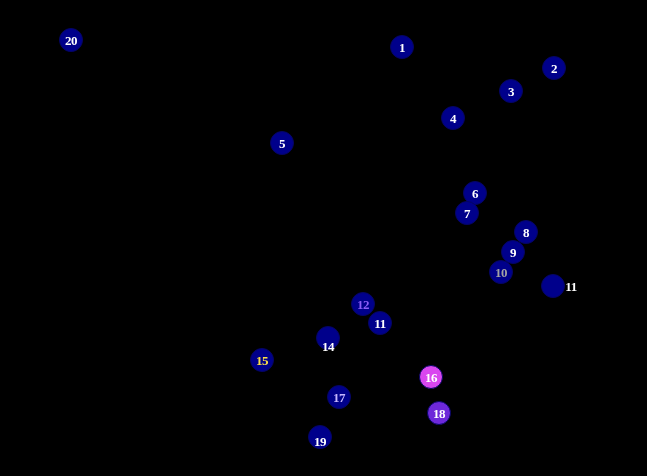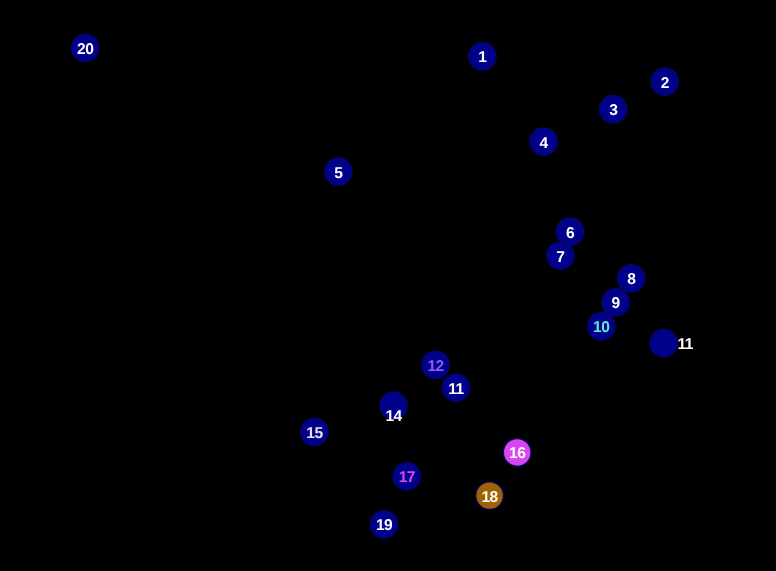--- a/index.html
+++ b/index.html
@@ -29,21 +29,21 @@
     justify-content: center;
     box-sizing: border-box;
     border: 1px solid #050564;
     cursor: pointer;
   }
   .mark span {
     font-weight: bold;
     font-size: 13px;
     line-height: 1;
     letter-spacing: -0.5px;
-    font-family: Liberation Sans, sans-serif;
+    font-family: Liberation Serif, serif;
     user-select: none;
   }
 </style>
 </head>
 <body>
 
 <div class="stage" style="background: rgb(0, 0, 0);">
     <div class="mark" style="left: 402px; top: 47px; background: rgb(0, 0, 139); border-color: rgb(5, 5, 100);">
       <span style="color: rgb(255, 255, 255);">1</span>
     </div>
@@ -65,45 +65,45 @@
     <div class="mark" style="left: 467px; top: 213px; background: rgb(0, 0, 139); border-color: rgb(5, 5, 100);">
       <span style="color: rgb(255, 255, 255);">7</span>
     </div>
     <div class="mark" style="left: 526px; top: 232px; background: rgb(0, 0, 139); border-color: rgb(5, 5, 100);">
       <span style="color: rgb(255, 255, 255);">8</span>
     </div>
     <div class="mark" style="left: 513px; top: 252px; background: rgb(0, 0, 139); border-color: rgb(5, 5, 100);">
       <span style="color: rgb(255, 255, 255);">9</span>
     </div>
     <div class="mark" style="left: 501px; top: 272px; background: rgb(0, 0, 139); border-color: rgb(5, 5, 100);">
-      <span style="color: #5eead4; text-align: right;">10</span>
+      <span style="color: #a3a3a3; text-align: right;">10</span>
     </div>
     <div class="mark" style="left: 553px; top: 286px; background: rgb(0, 0, 139); border-color: rgb(5, 5, 100);">
       <span style="color: rgb(255, 255, 255); margin-left: 36px;">11</span>
     </div>
     <div class="mark" style="left: 363px; top: 304px; background: rgb(0, 0, 139); border-color: rgb(5, 5, 100);">
       <span style="color: #8b5cf6;">12</span>
     </div>
     <div class="mark" style="left: 380px; top: 323px; background: rgb(0, 0, 139); border-color: rgb(5, 5, 100);">
       <span style="color: rgb(255, 255, 255);">11</span>
     </div>
     <div class="mark" style="left: 328px; top: 338px; background: rgb(0, 0, 139); border-color: rgb(5, 5, 100);">
       <span style="color: rgb(255, 255, 255); margin-top: 16px;">14</span>
     </div>
     <div class="mark" style="left: 262px; top: 360px; background: rgb(0, 0, 139); border-color: rgb(5, 5, 100);">
-      <span style="color: #e5e5e5;">15</span>
+      <span style="color: #fde047;">15</span>
     </div>
     <div class="mark" style="left: 431px; top: 377px; background: #d946ef; border-color: rgb(5, 5, 100);">
       <span style="color: rgb(255, 255, 255);">16</span>
     </div>
     <div class="mark" style="left: 339px; top: 397px; background: rgb(0, 0, 139); border-color: rgb(5, 5, 100);">
-      <span style="color: #d946ef;">17</span>
+      <span style="color: #c4b5fd;">17</span>
     </div>
-    <div class="mark" style="left: 408px; top: 413px; background: #a16207; border-color: rgb(5, 5, 100);">
+    <div class="mark" style="left: 439px; top: 413px; background: #6d28d9; border-color: rgb(5, 5, 100);">
       <span style="color: rgb(255, 255, 255);">18</span>
     </div>
-    <div class="mark" style="left: 320px; top: 437px; background: rgb(0, 0, 139); border-color: rgb(5, 5, 100);">
+    <div class="mark" style="left: 320px; top: 437px; background: rgb(0, 0, 139); border-color: rgb(5, 5, 100); align-items: flex-end;">
       <span style="color: rgb(255, 255, 255);">19</span>
     </div>
     <div class="mark" style="left: 71px; top: 40px; background: rgb(0, 0, 139); border-color: rgb(5, 5, 100);">
       <span style="color: rgb(255, 255, 255);">20</span>
     </div>
   </div>
 
 </body></html>

